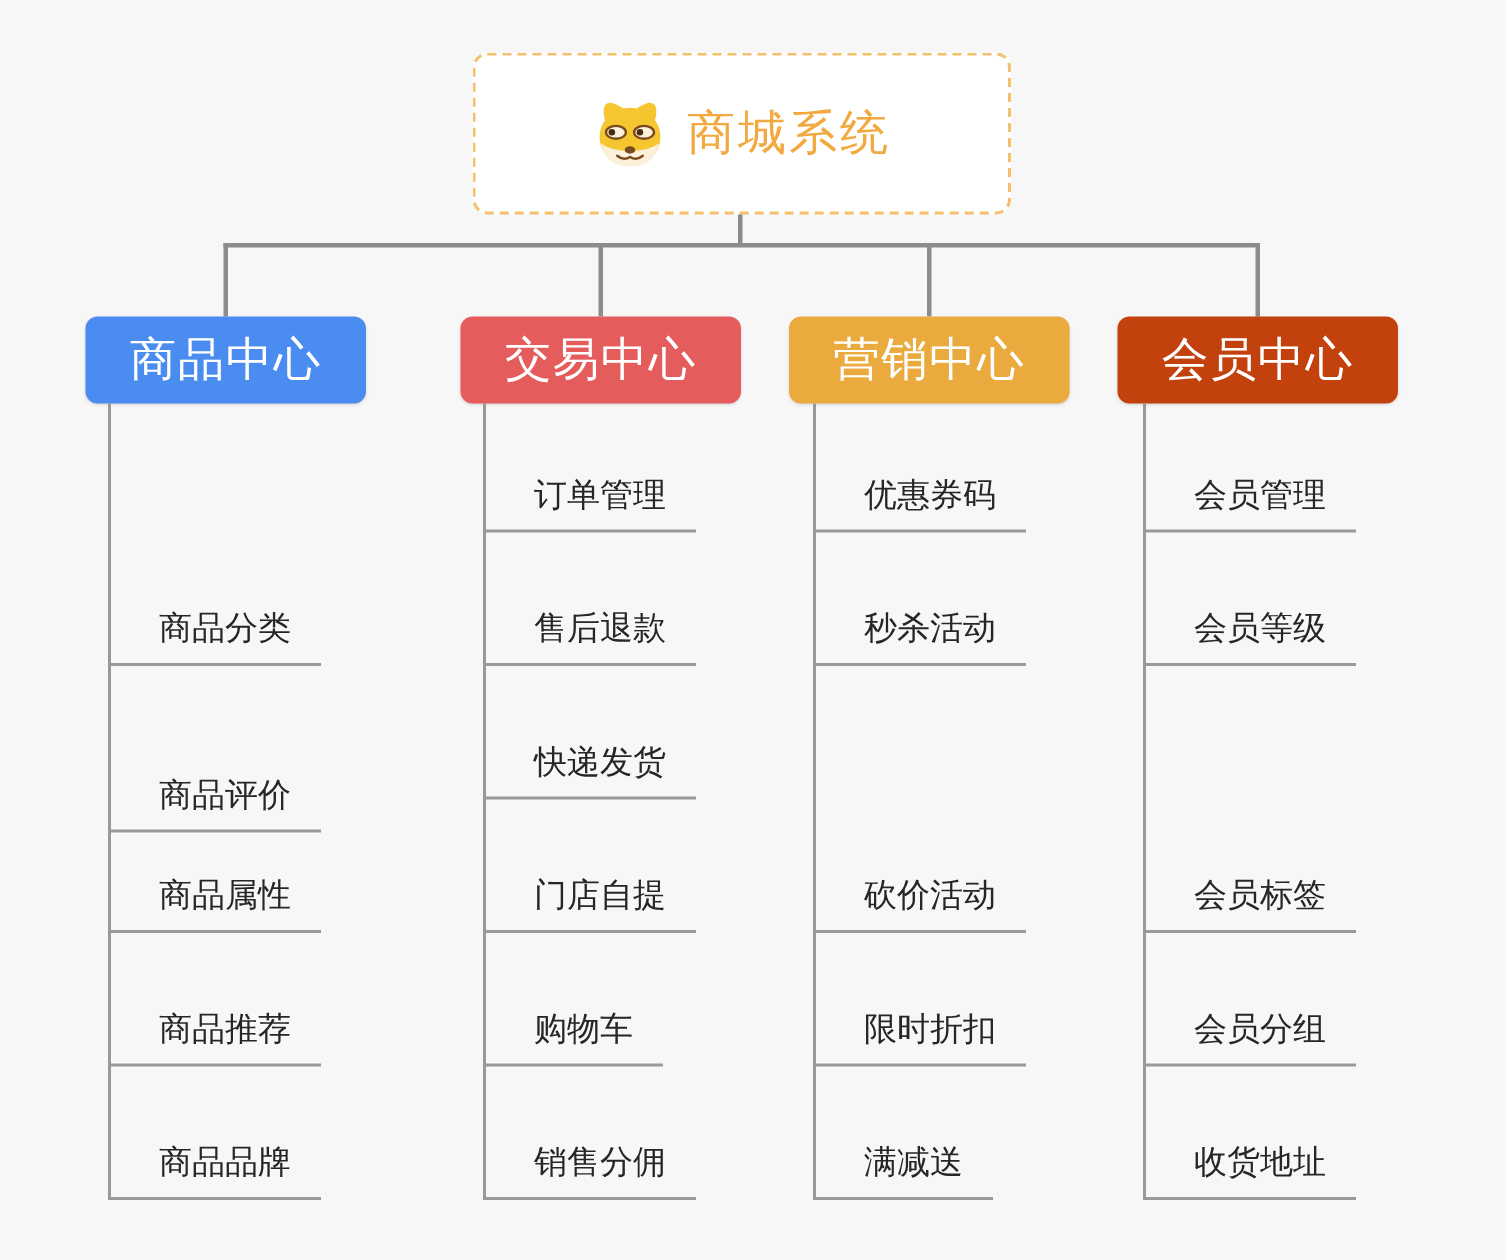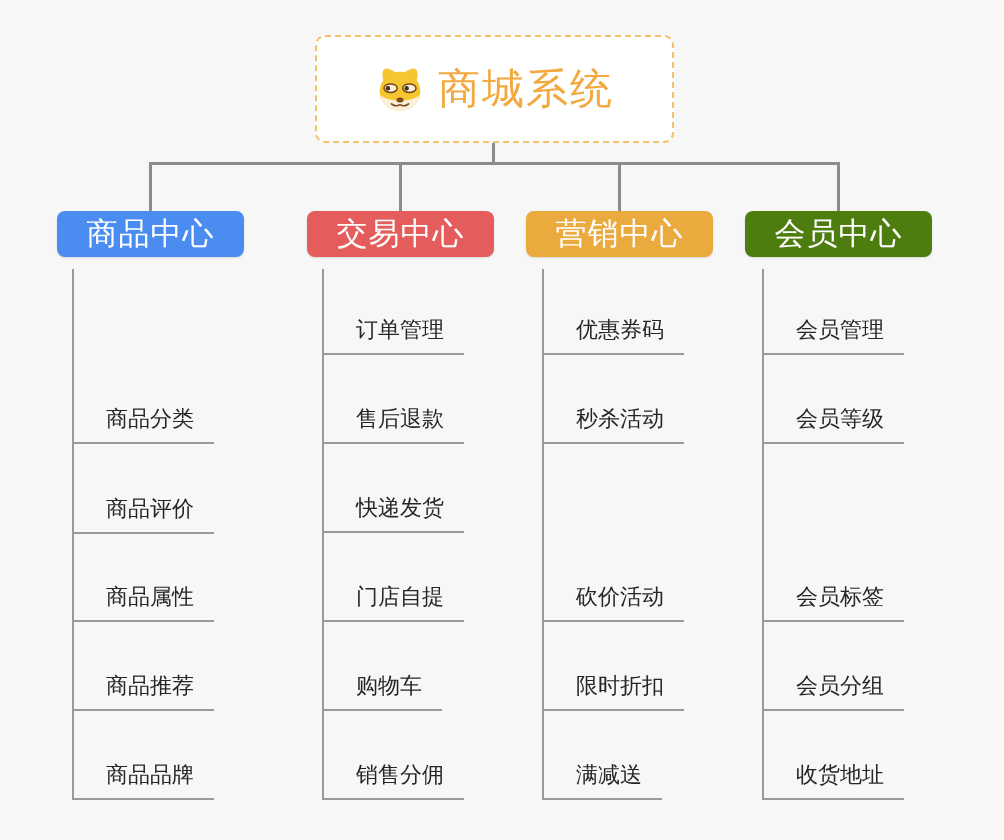--- a/index.html
+++ b/index.html
@@ -5,28 +5,28 @@
   html,body{margin:0;padding:0;}
   body{font-family:"Liberation Sans","DejaVu Sans",sans-serif;}
   #stage{position:relative;width:1004px;height:840px;background:var(--bg,#f7f7f7);overflow:hidden;}
 
   
   .root-node{
     position:absolute;left:315px;top:35px;width:359px;height:108px;
     background:#ffffff;border:2px dashed var(--root-border,#f3c06b);border-radius:10px;
     box-sizing:border-box;display:flex;align-items:center;justify-content:center;gap:13px;
   }
-  .root-title{font-size:42px;letter-spacing:2px;color:var(--root-title,#f2a93f);}
+  .root-title{font-size:32px;letter-spacing:2px;color:var(--root-title,#f2a93f);}
 
   
   .conn{position:absolute;background:var(--connector,#8c8c8c);}
 
   
   .branch-node{
-    position:absolute;top:211px;width:187px;height:46px;border-radius:8px;
+    position:absolute;top:211px;width:187px;height:58px;border-radius:8px;
     display:flex;align-items:center;justify-content:center;
     color:var(--branch-text,#ffffff);font-size:31px;letter-spacing:1px;
     box-shadow:0 1px 2px rgba(0,0,0,0.12);
   }
 
   
   .trunk{position:absolute;top:269px;width:2px;height:531px;background:var(--leaf-line,#999999);}
 
   
   .leaf{
@@ -62,29 +62,29 @@
   <div class="conn" style="left:492px;top:143px;width:3px;height:20px;"></div>
   <div class="conn" style="left:149px;top:162px;width:690px;height:3px;"></div>
   <div class="conn" style="left:149px;top:162px;width:3px;height:49px;"></div>
   <div class="conn" style="left:399px;top:162px;width:3px;height:49px;"></div>
   <div class="conn" style="left:618px;top:162px;width:3px;height:49px;"></div>
   <div class="conn" style="left:837px;top:162px;width:3px;height:49px;"></div>
 
   <div class="branch-node" style="left: 57px; background: rgb(74, 140, 240);">商品中心</div>
   <div class="branch-node" style="left: 307px; background: rgb(229, 92, 92);">交易中心</div>
   <div class="branch-node" style="left: 526px; background: rgb(235, 170, 62);">营销中心</div>
-  <div class="branch-node" style="left: 745px; background: #4d7c0f; text-align: right;">会员中心</div>
+  <div class="branch-node" style="left: 745px; background: #c2410c; text-align: right;">会员中心</div>
 
   <div class="trunk" style="left:72px;"></div>
   <div class="trunk" style="left:322px;"></div>
   <div class="trunk" style="left:542px;"></div>
   <div class="trunk" style="left:762px;"></div>
 
   <div class="leaf" style="left:72px;top:404px;">商品分类</div>
-  <div class="leaf" style="left:72px;top:494px;">商品评价</div>
+  <div class="leaf" style="left:72px;top:515px;">商品评价</div>
   <div class="leaf" style="left:72px;top:671px;">商品推荐</div>
   <div class="leaf" style="left:72px;top:582px;">商品属性</div>
   <div class="leaf" style="left:72px;top:760px;">商品品牌</div>
 
   <div class="leaf" style="left:322px;top:315px;">订单管理</div>
   <div class="leaf" style="left:322px;top:404px;">售后退款</div>
   <div class="leaf" style="left:322px;top:493px;">快递发货</div>
   <div class="leaf" style="left:322px;top:582px;">门店自提</div>
   <div class="leaf" style="left:322px;top:671px;">购物车</div>
   <div class="leaf" style="left:322px;top:760px;">销售分佣</div>

